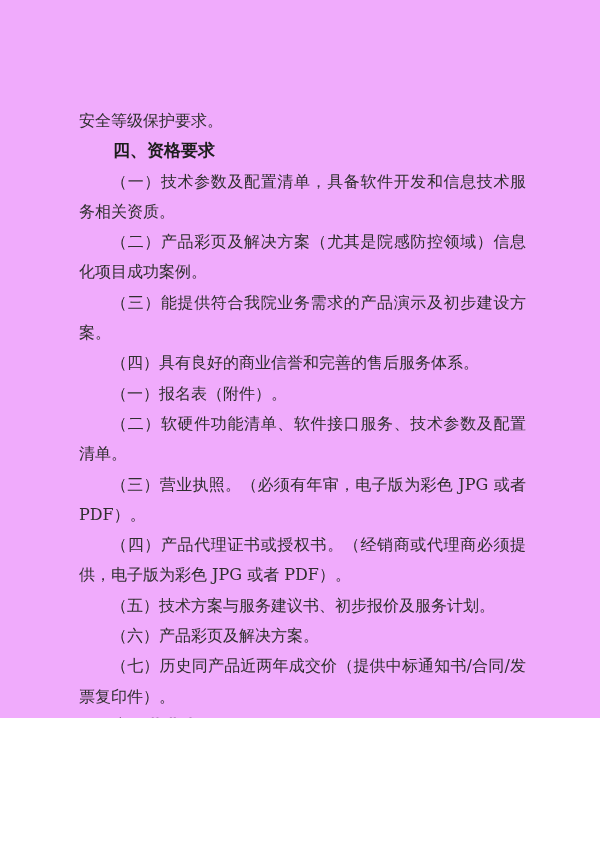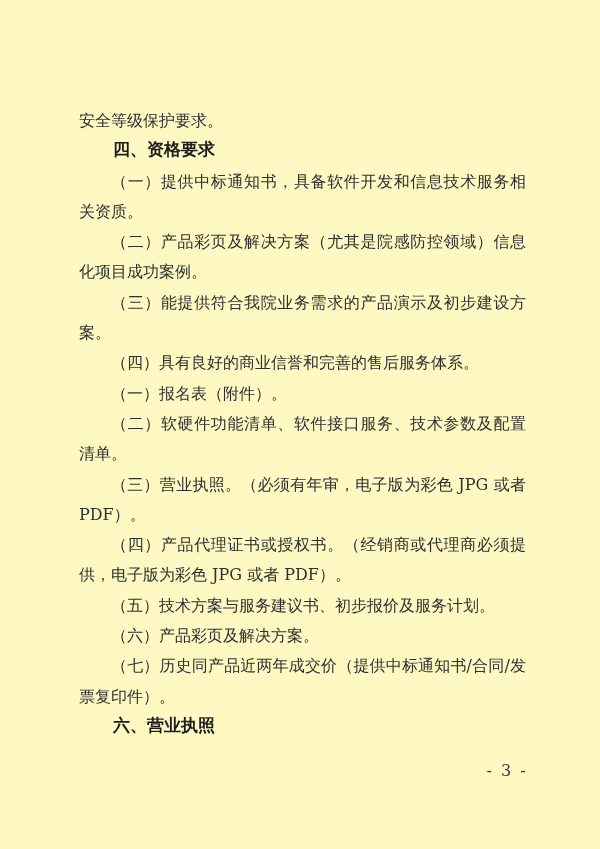--- a/index.html
+++ b/index.html
@@ -3,22 +3,22 @@
 <meta charset="utf-8">
 <style>
   html, body {
     margin: 0;
     padding: 0;
     background: #ffffff;
   }
   .page {
     position: relative;
     width: 600px;
-    height: 849px;
-    background: #fef9c3;
+    height: 718px;
+    background: #f0abfc;
     overflow: hidden;
   }
   .content {
     position: absolute;
     left: 79px;
     top: 106px;
     width: 447px;
     font-family: "DejaVu Serif", "Liberation Serif", serif;
     font-size: 16px;
     line-height: 30.3px;
@@ -33,21 +33,21 @@
   .content p.flush {
     text-indent: 0;
   }
   .content h2 {
     margin: 0;
     font-size: 17px;
     line-height: 30.3px;
     font-weight: bold;
     text-indent: 2em;
     text-align: left;
-    font-family: Liberation Mono, monospace;
+    font-family: Liberation Sans, sans-serif;
     color: #1d1d1d;
   }
   .pageno {
     position: absolute;
     top: 761px;
     left: 477px;
     width: 60px;
     text-align: center;
     font-family: "DejaVu Serif", "Liberation Serif", serif;
     font-size: 16px;
@@ -58,21 +58,21 @@
 </head>
 <body>
 
 <div class="page">
   <div class="content">
 
     <p class="flush">安全等级保护要求。</p>
 
     <h2>四、资格要求</h2>
 
-    <p>（一）提供中标通知书，具备软件开发和信息技术服务相关资质。</p>
+    <p>（一）技术参数及配置清单，具备软件开发和信息技术服务相关资质。</p>
     <p>（二）产品彩页及解决方案（尤其是院感防控领域）信息化项目成功案例。</p>
     <p>（三）能提供符合我院业务需求的产品演示及初步建设方案。</p>
     <p>（四）具有良好的商业信誉和完善的售后服务体系。</p>
 
 
     <p>（一）报名表（附件）。</p>
     <p>（二）软硬件功能清单、软件接口服务、技术参数及配置清单。</p>
     <p>（三）营业执照。（必须有年审，电子版为彩色 JPG 或者 PDF）。</p>
     <p>（四）产品代理证书或授权书。（经销商或代理商必须提供，电子版为彩色 JPG 或者 PDF）。</p>
     <p>（五）技术方案与服务建议书、初步报价及服务计划。</p>

